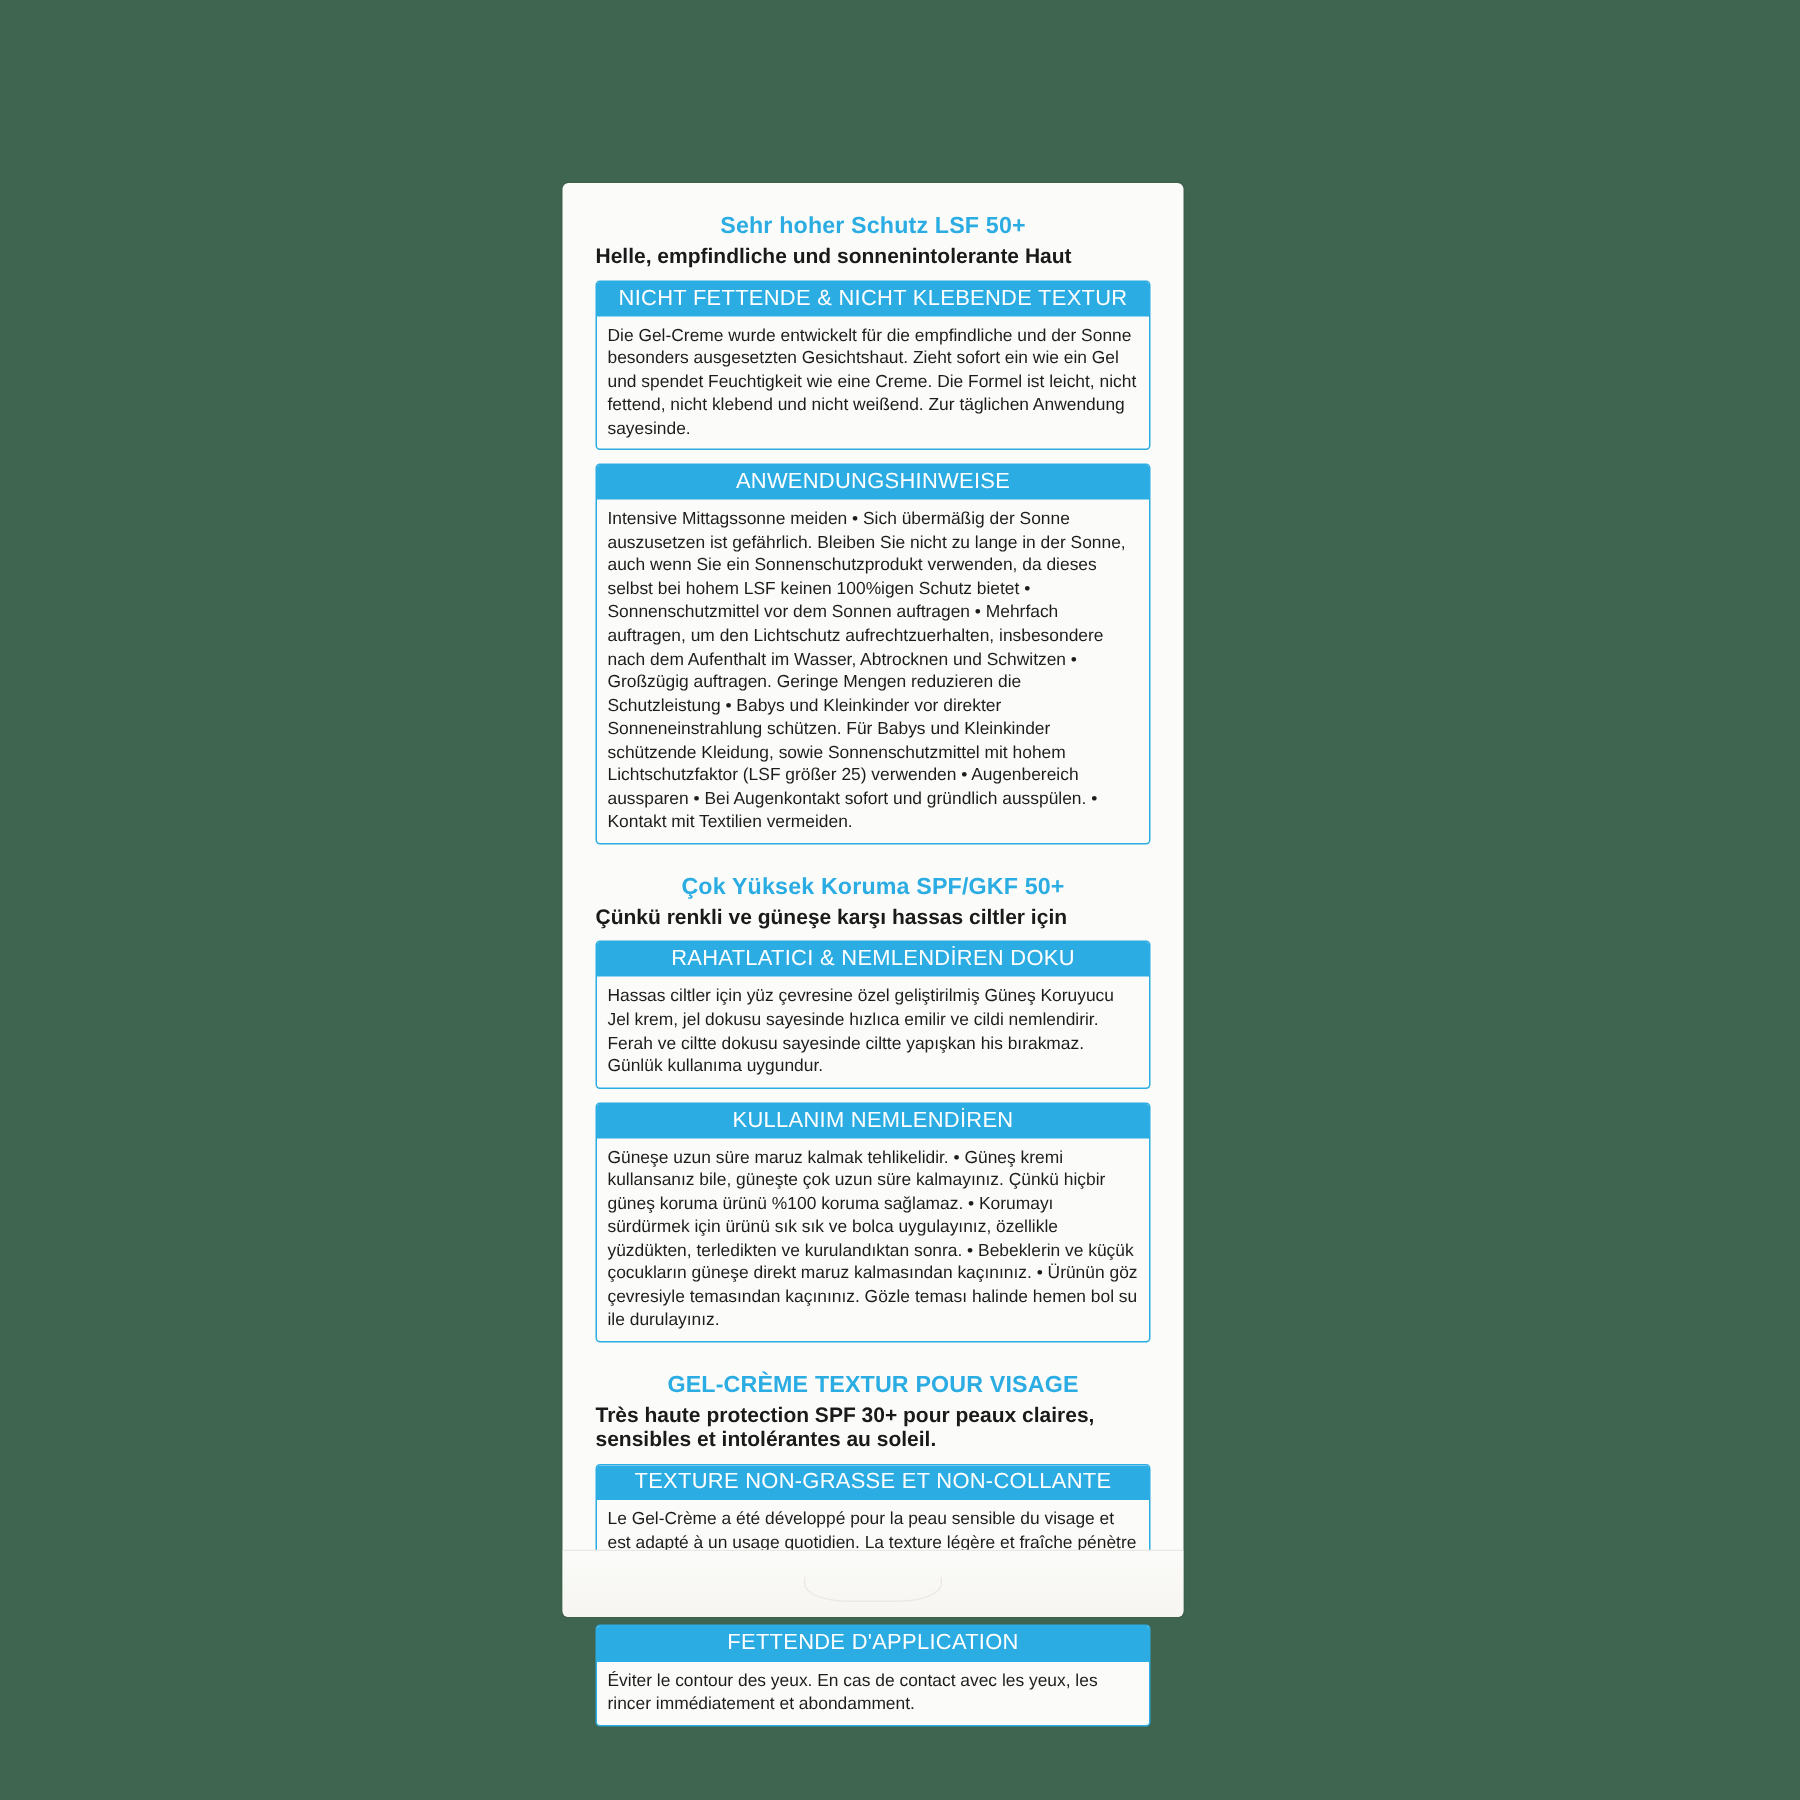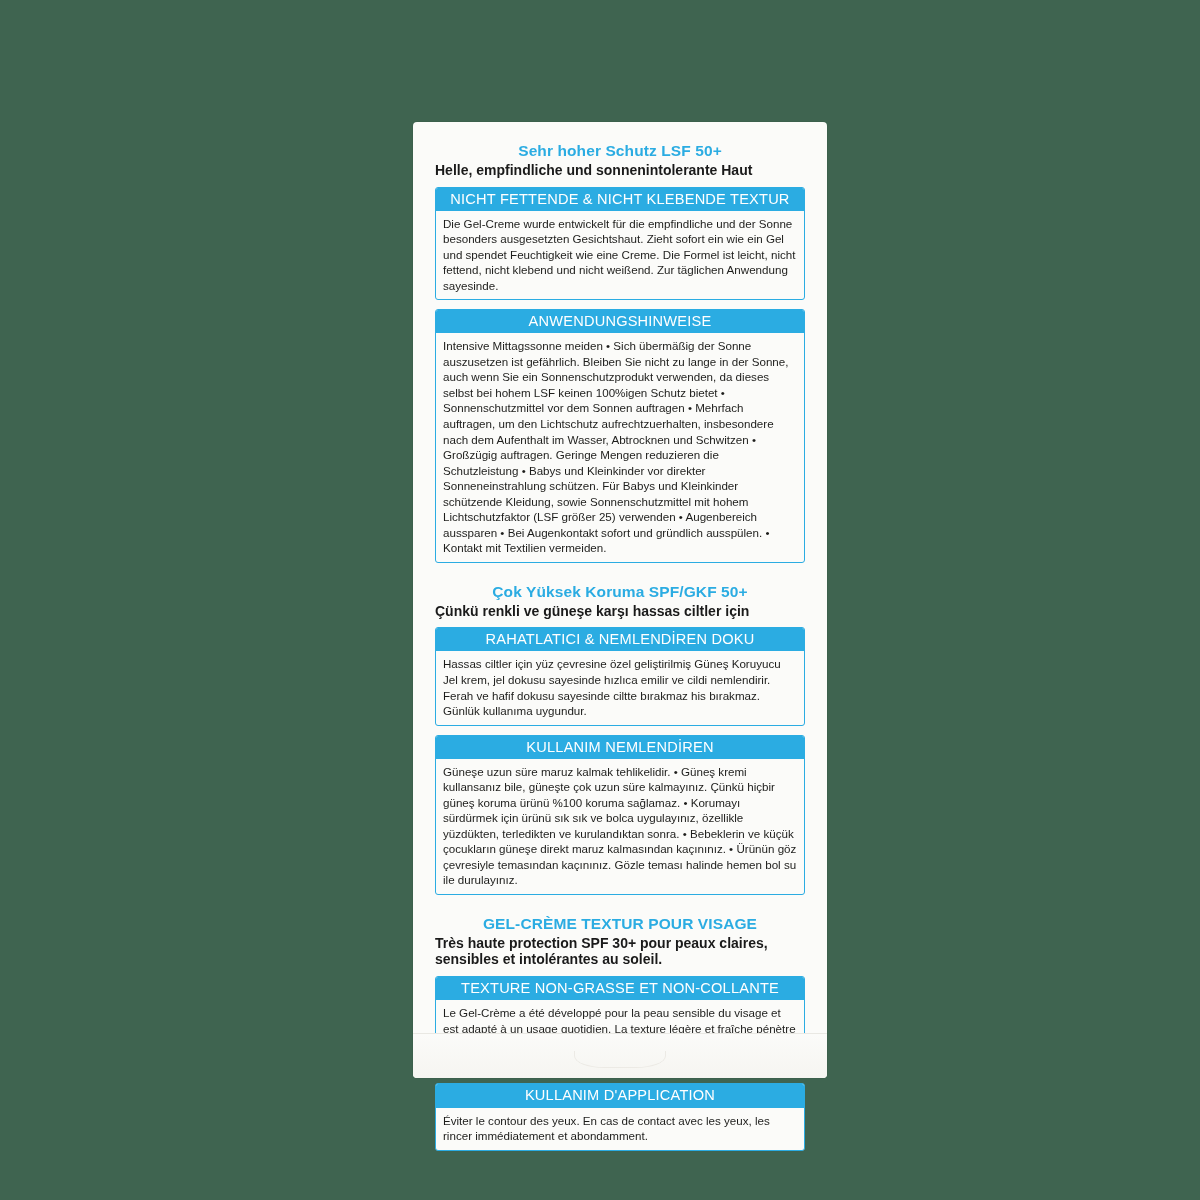--- a/index.html
+++ b/index.html
@@ -14,21 +14,21 @@
     overflow: hidden;
   }
   .stage {
     position: relative;
     width: 1200px;
     height: 1200px;
   }
   
   .package {
     position: absolute;
-    left: 413px;
+    left: 375px;
     top: 122px;
     width: 414px;
     height: 956px;
     background: #fbfbf9;
     border-radius: 4px;
     box-shadow: 0 0 0 1px rgba(0,0,0,0.04);
   }
   
   .flap {
     position: absolute;
@@ -136,42 +136,42 @@
       </div>
 
       <div class="gap-lg"></div>
 
       <div class="lang-block">
         <div class="lang-title">Çok Yüksek Koruma SPF/GKF 50+</div>
         <div class="lang-sub">Çünkü renkli ve güneşe karşı hassas ciltler için</div>
 
         <div class="section">
           <div class="section-head">RAHATLATICI &amp; NEMLENDİREN DOKU</div>
-          <div class="section-body">Hassas ciltler için yüz çevresine özel geliştirilmiş Güneş Koruyucu Jel krem, jel dokusu sayesinde hızlıca emilir ve cildi nemlendirir. Ferah ve hafif dokusu sayesinde ciltte bırakmaz his bırakmaz. Günlük kullanıma uygundur.</div>
+          <div class="section-body">Hassas ciltler için yüz çevresine özel geliştirilmiş Güneş Koruyucu Jel krem, jel dokusu sayesinde hızlıca emilir ve cildi nemlendirir. Ferah ve ciltte dokusu sayesinde ciltte yapışkan his bırakmaz. Günlük kullanıma uygundur.</div>
         </div>
 
         <div class="section">
           <div class="section-head">KULLANIM NEMLENDİREN</div>
           <div class="section-body">Güneşe uzun süre maruz kalmak tehlikelidir. • Güneş kremi kullansanız bile, güneşte çok uzun süre kalmayınız. Çünkü hiçbir güneş koruma ürünü %100 koruma sağlamaz. • Korumayı sürdürmek için ürünü sık sık ve bolca uygulayınız, özellikle yüzdükten, terledikten ve kurulandıktan sonra. • Bebeklerin ve küçük çocukların güneşe direkt maruz kalmasından kaçınınız. • Ürünün göz çevresiyle temasından kaçınınız. Gözle teması halinde hemen bol su ile durulayınız.</div>
         </div>
       </div>
 
       <div class="gap-lg"></div>
 
       <div class="lang-block">
         <div class="lang-title">GEL-CRÈME TEXTUR POUR VISAGE</div>
         <div class="lang-sub">Très haute protection SPF 30+ pour peaux claires, sensibles et intolérantes au soleil.</div>
 
         <div class="section">
           <div class="section-head">TEXTURE NON-GRASSE ET NON-COLLANTE</div>
           <div class="section-body">Le Gel-Crème a été développé pour la peau sensible du visage et est adapté à un usage quotidien. La texture légère et fraîche pénètre rapidement et ne laisse pas de résidus blancs. Hypoallergénique. Testé sous contrôle dermatologique.</div>
         </div>
 
         <div class="section">
-          <div class="section-head">KULLANIM D'APPLICATION</div>
+          <div class="section-head">FETTENDE D'APPLICATION</div>
           <div class="section-body">Éviter le contour des yeux. En cas de contact avec les yeux, les rincer immédiatement et abondamment.</div>
         </div>
       </div>
 
     </div>
 
     <div class="flap"></div>
   </div>
 
 </div>

